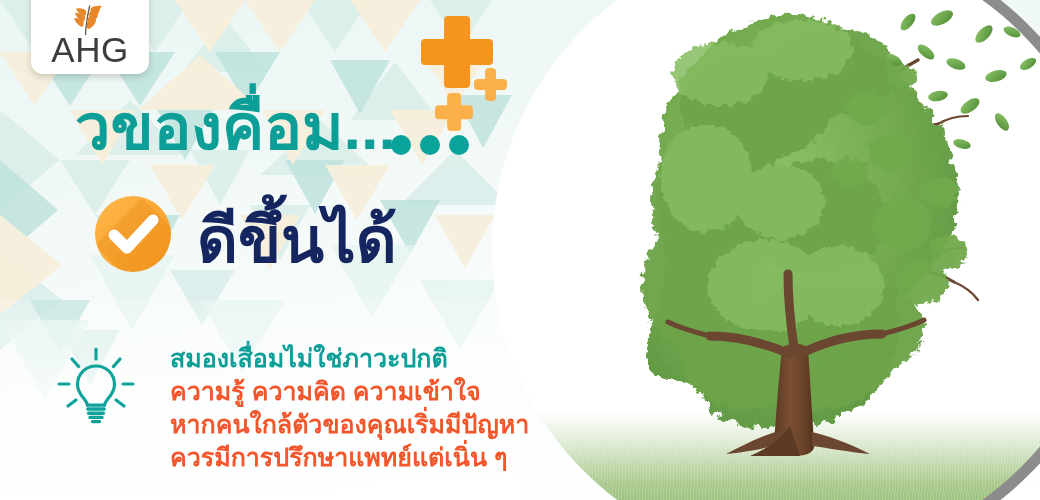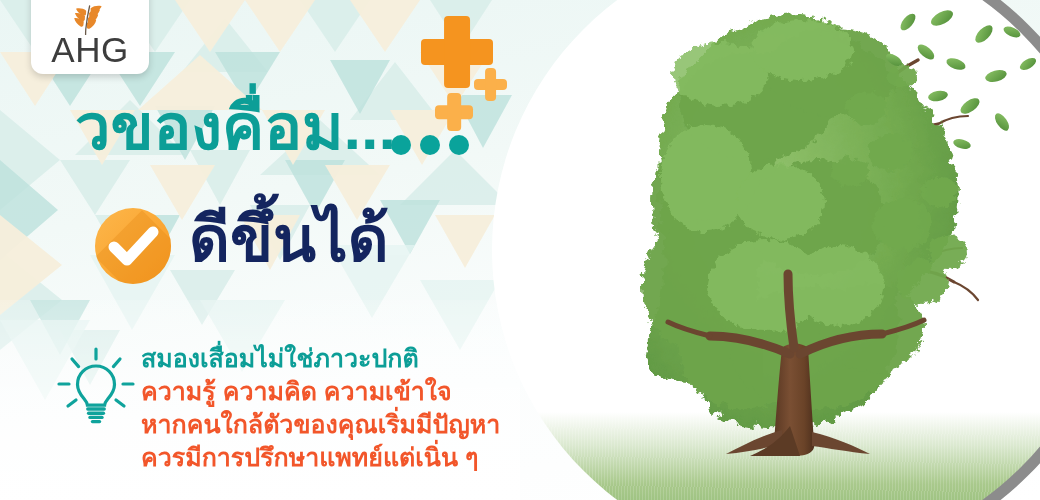--- a/index.html
+++ b/index.html
@@ -76,39 +76,39 @@
   .dots{position:absolute;left:391px;top:135px;display:flex;gap:9px;}
   .dots i{display:block;width:20px;height:20px;border-radius:50%;background:#0aa39b;}
 
   
   .headline{
     position:absolute;left:75px;top:96px;
     font-size:63px;font-weight:bold;color:#0c9e97;
     line-height:1;letter-spacing:0px;white-space:nowrap;
   }
   .subline-row{
-    position:absolute;left:95px;top:208px;display:flex;align-items:flex-start;gap:18px;
+    position:absolute;left:95px;top:196px;display:flex;align-items:flex-end;gap:26px;
   }
   .check-badge{
     position:relative;width:76px;height:76px;border-radius:50%;
     background:linear-gradient(135deg,#fcb74c 0%,#fbaa38 45%,#f79a22 100%);
     flex:0 0 auto;overflow:hidden;
   }
   .check-badge .shadow{
     position:absolute;right:-4px;bottom:-6px;width:66px;height:66px;
     background:rgba(225,131,16,.30);
     transform:rotate(45deg);
   }
   .check-badge svg{position:absolute;inset:0;}
   .subline{
     font-size:63px;font-weight:bold;color:#14255f;line-height:1;white-space:nowrap;
   }
 
   
-  .info-block{position:absolute;left:55px;top:342px;display:flex;gap:4px;}
+  .info-block{position:absolute;left:55px;top:342px;display:flex;gap:33px;}
   .bulb{width:82px;height:82px;flex:0 0 auto;margin-top:4px;}
   .info-lines{display:flex;flex-direction:column;}
   .info-head{
     font-size:25px;font-weight:bold;color:#0c9e97;line-height:1.32;white-space:nowrap;
   }
   .info-line{
     font-size:25px;font-weight:bold;color:#f2562a;line-height:1.32;white-space:nowrap;
   }
 </style>
 </head>

